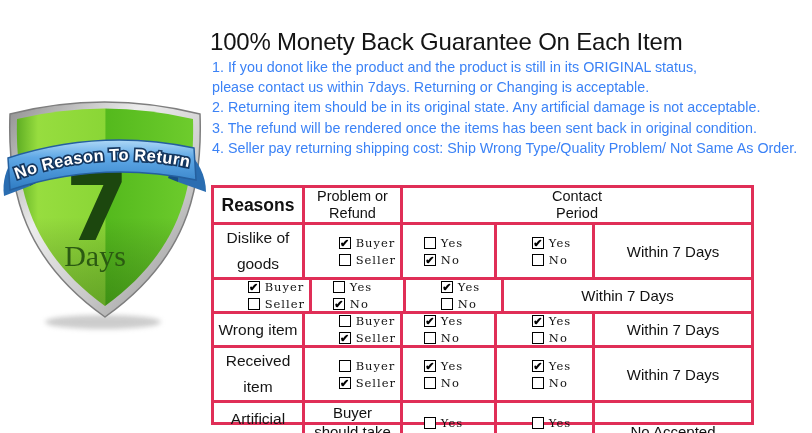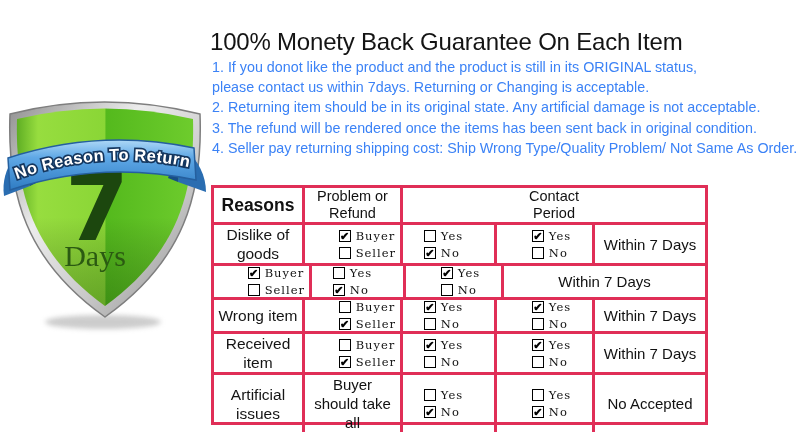--- a/index.html
+++ b/index.html
@@ -6,33 +6,33 @@
   .canvas{position:relative;width:812px;height:433px;background:#ffffff;overflow:hidden;
           font-family:"Liberation Sans",sans-serif;color:#1a1a1a;}
 
   
   .title{position:absolute;left:210px;top:28px;font-size:24px;font-weight:400;
          letter-spacing:-0.2px;color:#141414;white-space:nowrap;}
   .policy{position:absolute;left:212px;top:57px;font-size:14.3px;line-height:20.2px;
           color:#3b82f6;white-space:nowrap;}
 
   
-  .ptable{position:absolute;left:211px;top:185px;width:497px;height:240px;
+  .ptable{position:absolute;left:211px;top:185px;width:543px;height:240px;
           box-sizing:border-box;border:3px solid #e02e57;display:flex;flex-direction:column;background:#fff;}
   .trow{display:flex;flex:1 1 auto;min-height:0;}
   .thead{flex:0 0 37px;border-bottom:3px solid #e02e57;box-sizing:border-box;}
   .tbody{display:flex;flex-direction:column;flex:1 1 auto;}
   .tbody .trow:not(:last-child){border-bottom:3px solid #e02e57;}
   .tcell{box-sizing:border-box;border-right:3px solid #e02e57;display:flex;
          align-items:center;justify-content:center;text-align:center;overflow:hidden;}
   .tcell:last-child{border-right:none;}
   .c0{width:91px;}.c1{width:98px;}.c2{width:94px;}.c3{width:98px;}.c4{flex:1;border-radius:7px;}
   .hcell{font-size:14.5px;line-height:17px;white-space:pre-line;color:#111;}
   .hcell.reasons{font-size:17.5px;font-weight:bold;}
-  .reason{font-size:15.5px;line-height:19px;padding:0 3px;color:#151515;}
+  .reason{font-size:15.5px;line-height:26px;padding:0 3px;color:#151515;}
   .contact{font-size:15px;white-space:nowrap;color:#111;}
   .freight-text{font-size:15px;line-height:19px;padding:0 4px;color:#111;}
   .optwrap{display:flex;flex-direction:column;gap:3px;align-items:flex-start;}
   .freight{justify-content:flex-end;padding-right:4px;}
   .proof .optwrap{transform:translateX(-5px);}
   .refund .optwrap{transform:translateX(7px);}
   .opt{display:flex;align-items:center;gap:5px;height:14px;}
   .cb{width:10px;height:10px;border:1.6px solid #000;background:#fff;display:flex;
       align-items:center;justify-content:center;font-size:11px;line-height:10px;
       font-weight:bold;color:#000;flex:0 0 auto;}

